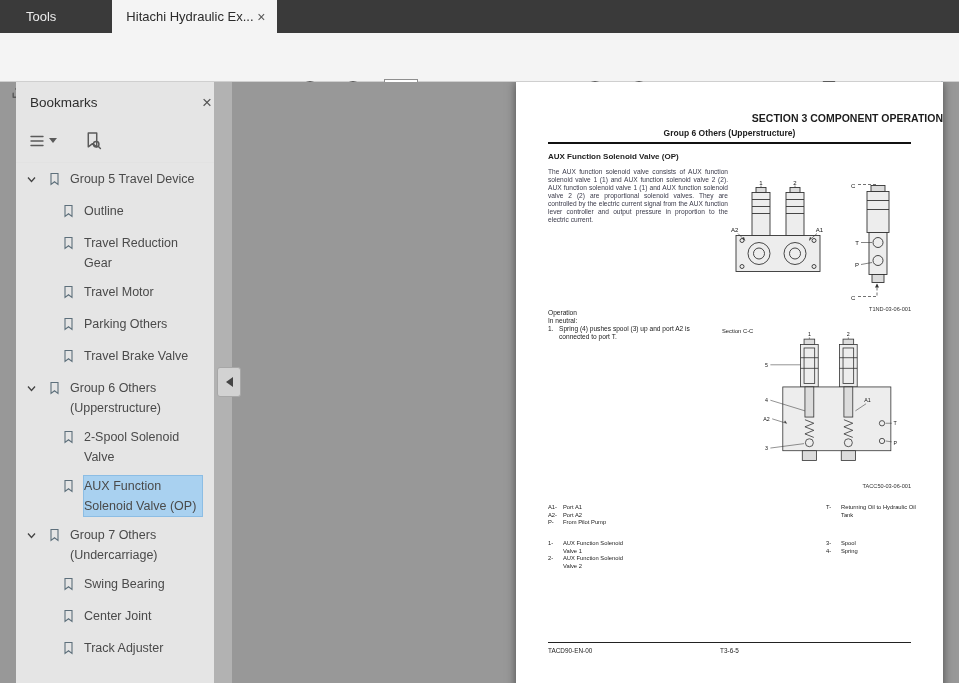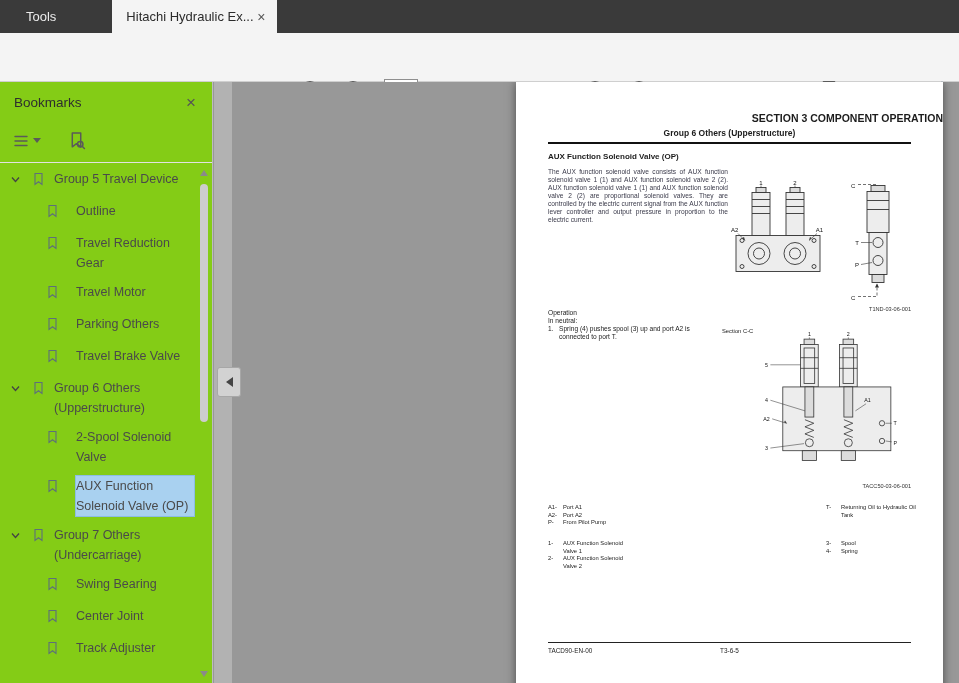--- a/index.html
+++ b/index.html
@@ -17,31 +17,31 @@
   .toolbar { position:absolute; top:33px; left:0; width:959px; height:49px; background:#f4f4f4; border-bottom:1px solid #cfcfcf; }
   .tbi { position:absolute; top:46px; width:22px; height:22px; display:flex; align-items:center; justify-content:center; }
   .tbi svg { display:block; }
   .icon-stroke { stroke:#5a5a5a; fill:none; stroke-width:1.4; stroke-linecap:round; stroke-linejoin:round; }
   .page-input { position:absolute; top:46px; left:384px; width:34px; height:23px; border:1px solid #8f8f8f; background:#fff; font-size:12px; text-align:center; color:#222; font-family:"Liberation Sans",sans-serif; }
   .page-total { position:absolute; top:51px; left:426px; font-size:12px; color:#3c3c3c; }
   .zoom-box { position:absolute; top:49px; left:676px; display:flex; align-items:center; gap:8px; font-size:12px; color:#3c3c3c; }
   .caret { width:0; height:0; border-left:4px solid transparent; border-right:4px solid transparent; border-top:5px solid #5a5a5a; display:inline-block; }
 
   
-  .sidebar { position:absolute; top:82px; left:0; width:213px; height:601px; background:#84cc16; border-right:1px solid #bdbdbd; }
+  .sidebar { position:absolute; top:82px; left:16px; width:213px; height:601px; background:#e5e5e5; border-right:1px solid #bdbdbd; }
   .sb-header { display:flex; align-items:center; justify-content:space-between; padding:12px 16px 10px 14px; }
   .sb-title { font-size:13.5px; color:#2e2e2e; }
   .sb-close { font-size:17px; color:#555; line-height:1; }
   .sb-tools { display:flex; align-items:center; gap:4px; padding:8px 0 10px 8px; border-bottom:1px solid #e2e2e2; }
   .sb-tools .tool { display:flex; align-items:center; gap:3px; padding:2px 4px; }
 
   .tree { position:absolute; top:83px; left:0; right:14px; bottom:0; overflow:hidden; font-size:12.5px; color:#4a4a4a; line-height:20px; }
   .bm-row { display:flex; align-items:flex-start; padding:4px 0 5px 8px; }
   .bm-row.lvl1 { padding-left:10px; }
-  .bm-row.lvl2 { padding-left:46px;gap:8px; }
+  .bm-row.lvl2 { padding-left:46px; }
   .bm-chevron { width:22px; display:flex; justify-content:flex-start; padding-top:5px; flex:none; }
   .bm-ico { width:22px; flex:none; padding-top:3px; }
   .bm-label { display:inline-block; }
   .lvl1 .bm-label { width:132px; }
   .lvl2 .bm-label { width:118px; }
   .bm-label.selected { background:#a9d1f0; outline:1px solid #8cbde4; }
 
   
   .sb-scroll { position:absolute; top:84px; right:2px; width:12px; bottom:2px; }
   .sb-arrow { position:absolute; left:2px; width:0; height:0; border-left:4px solid transparent; border-right:4px solid transparent; }

